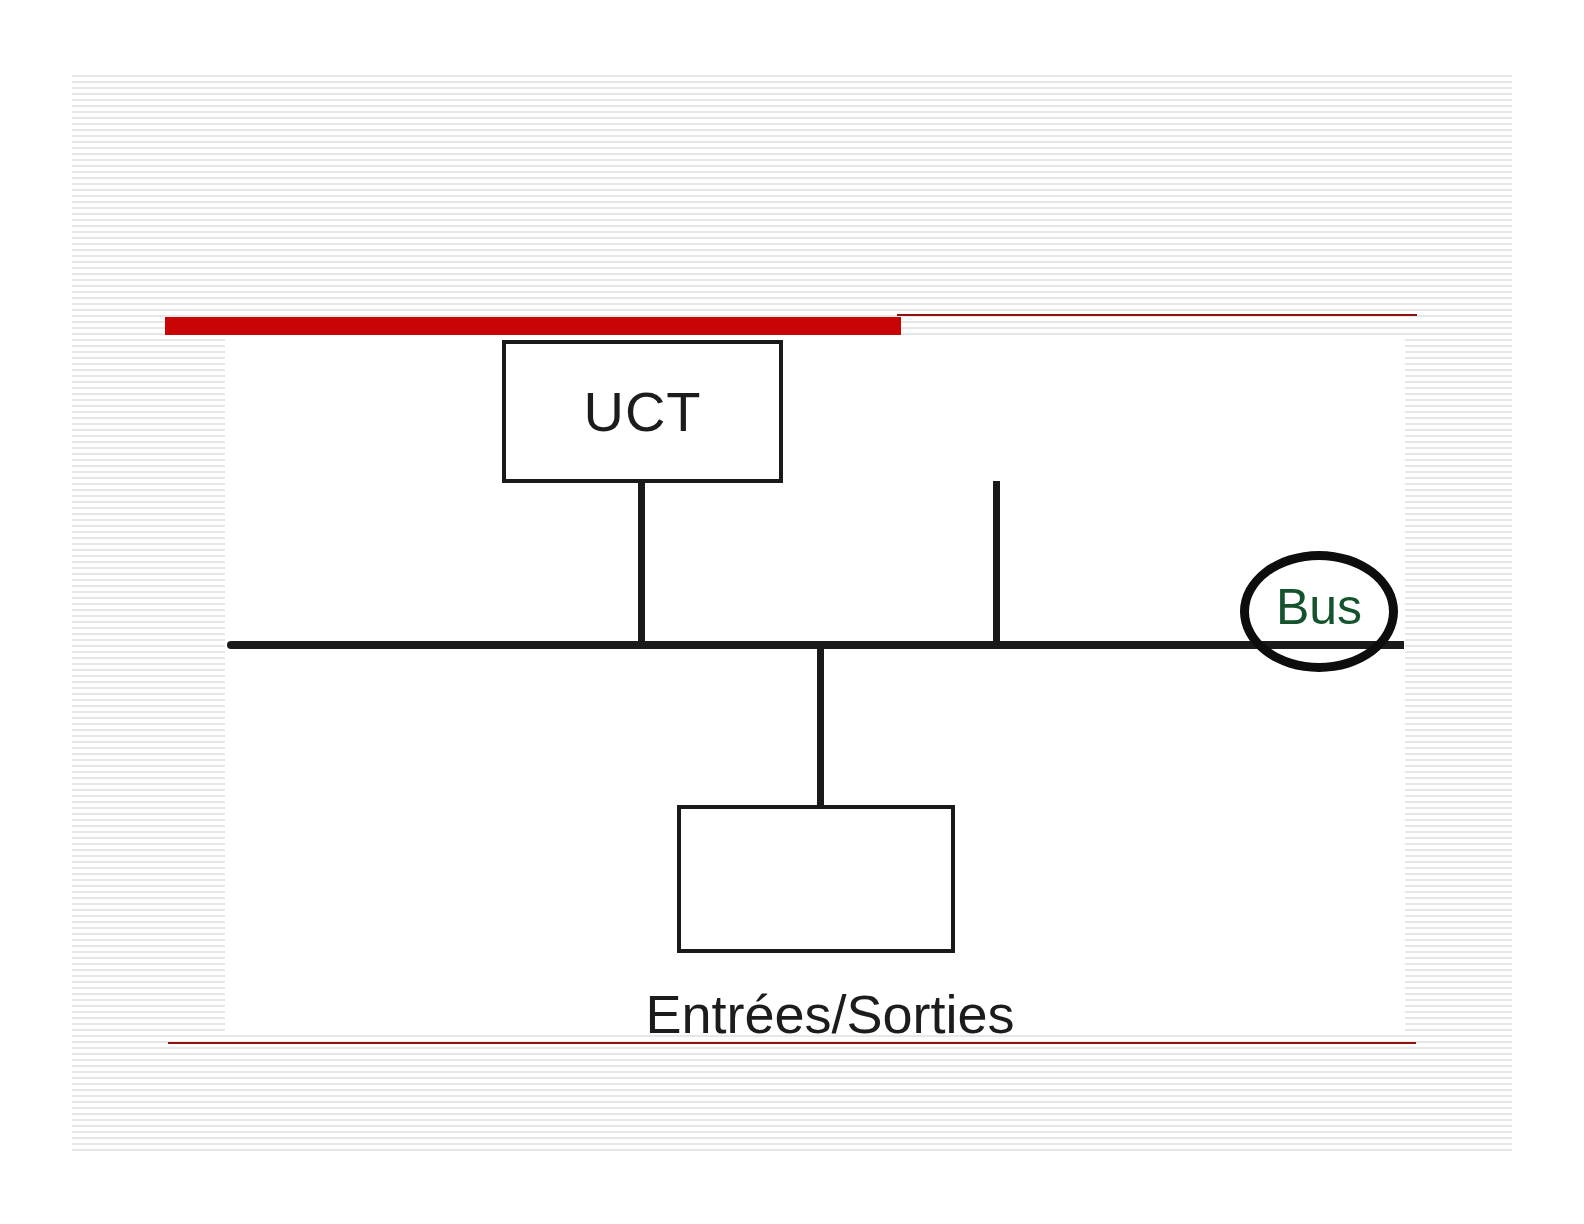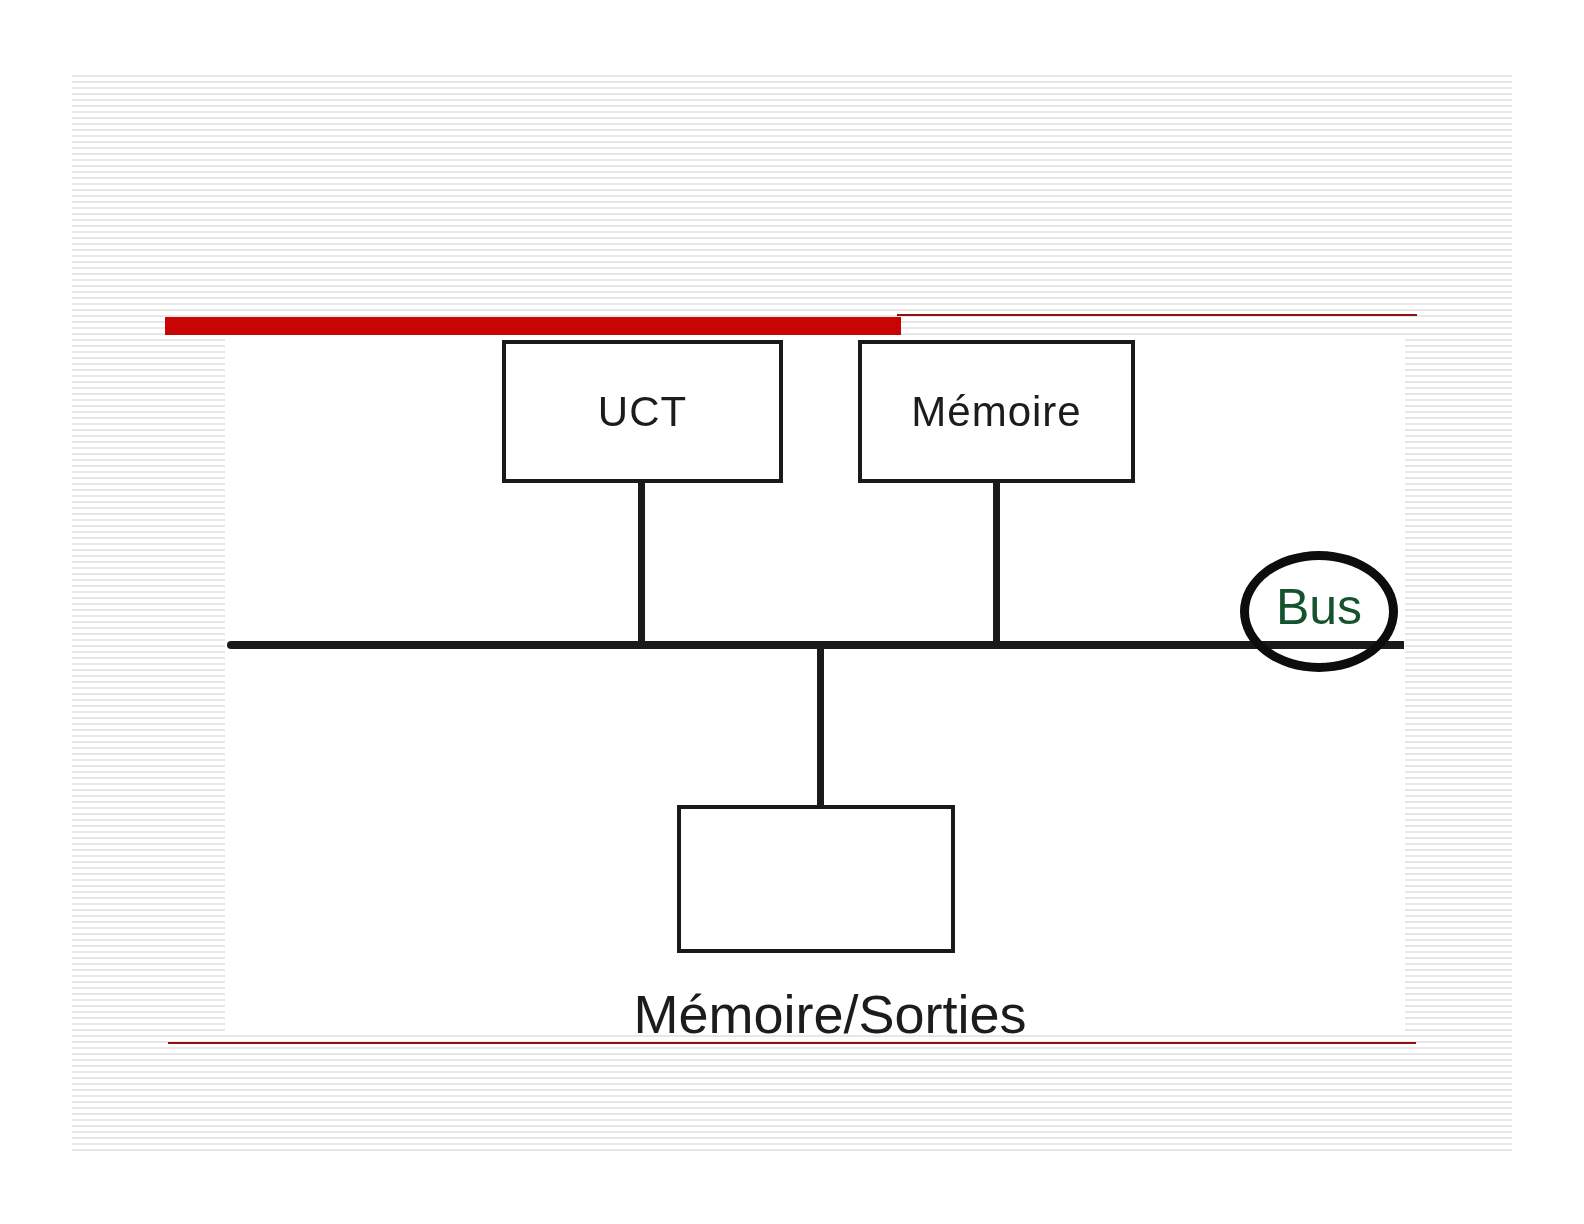--- a/index.html
+++ b/index.html
@@ -65,21 +65,21 @@
   
   .dbox {
     position: absolute;
     background: #ffffff;
     border: 4px solid #1a1a1a;
     box-sizing: border-box;
     display: flex;
     align-items: center;
     justify-content: center;
     color: #1c1c1c;
-    font-size: 42px;
+    font-size: 56px;
     letter-spacing: 1px;
   }
   .uct-box     { left: 502px; top: 340px; width: 281px; height: 143px; }
   .memoire-box { left: 858px; top: 340px; width: 277px; height: 143px; }
   .io-box      { left: 677px; top: 805px; width: 278px; height: 148px; }
   
   .vline {
     position: absolute;
     width: 7px;
     background: #1a1a1a;
@@ -143,27 +143,24 @@
   <div class="bus-line"></div>
 
   <div class="vline uct-drop"></div>
   <div class="vline memoire-drop"></div>
   <div class="vline io-drop"></div>
 
   <div class="dbox uct-box">
     <span>UCT</span>
   </div>
 
-  <div class="dbox memoire-box">
-    <span>Mémoire</span>
-  </div>
 
   <div class="dbox io-box">
     <span></span>
   </div>
 
-  <div class="io-caption">Mémoire/Sorties</div>
+  <div class="io-caption">Entrées/Sorties</div>
 
   <div class="bus-ellipse">
     <span class="bus-text">Bus</span>
   </div>
 
 </div>
 
 </body></html>

